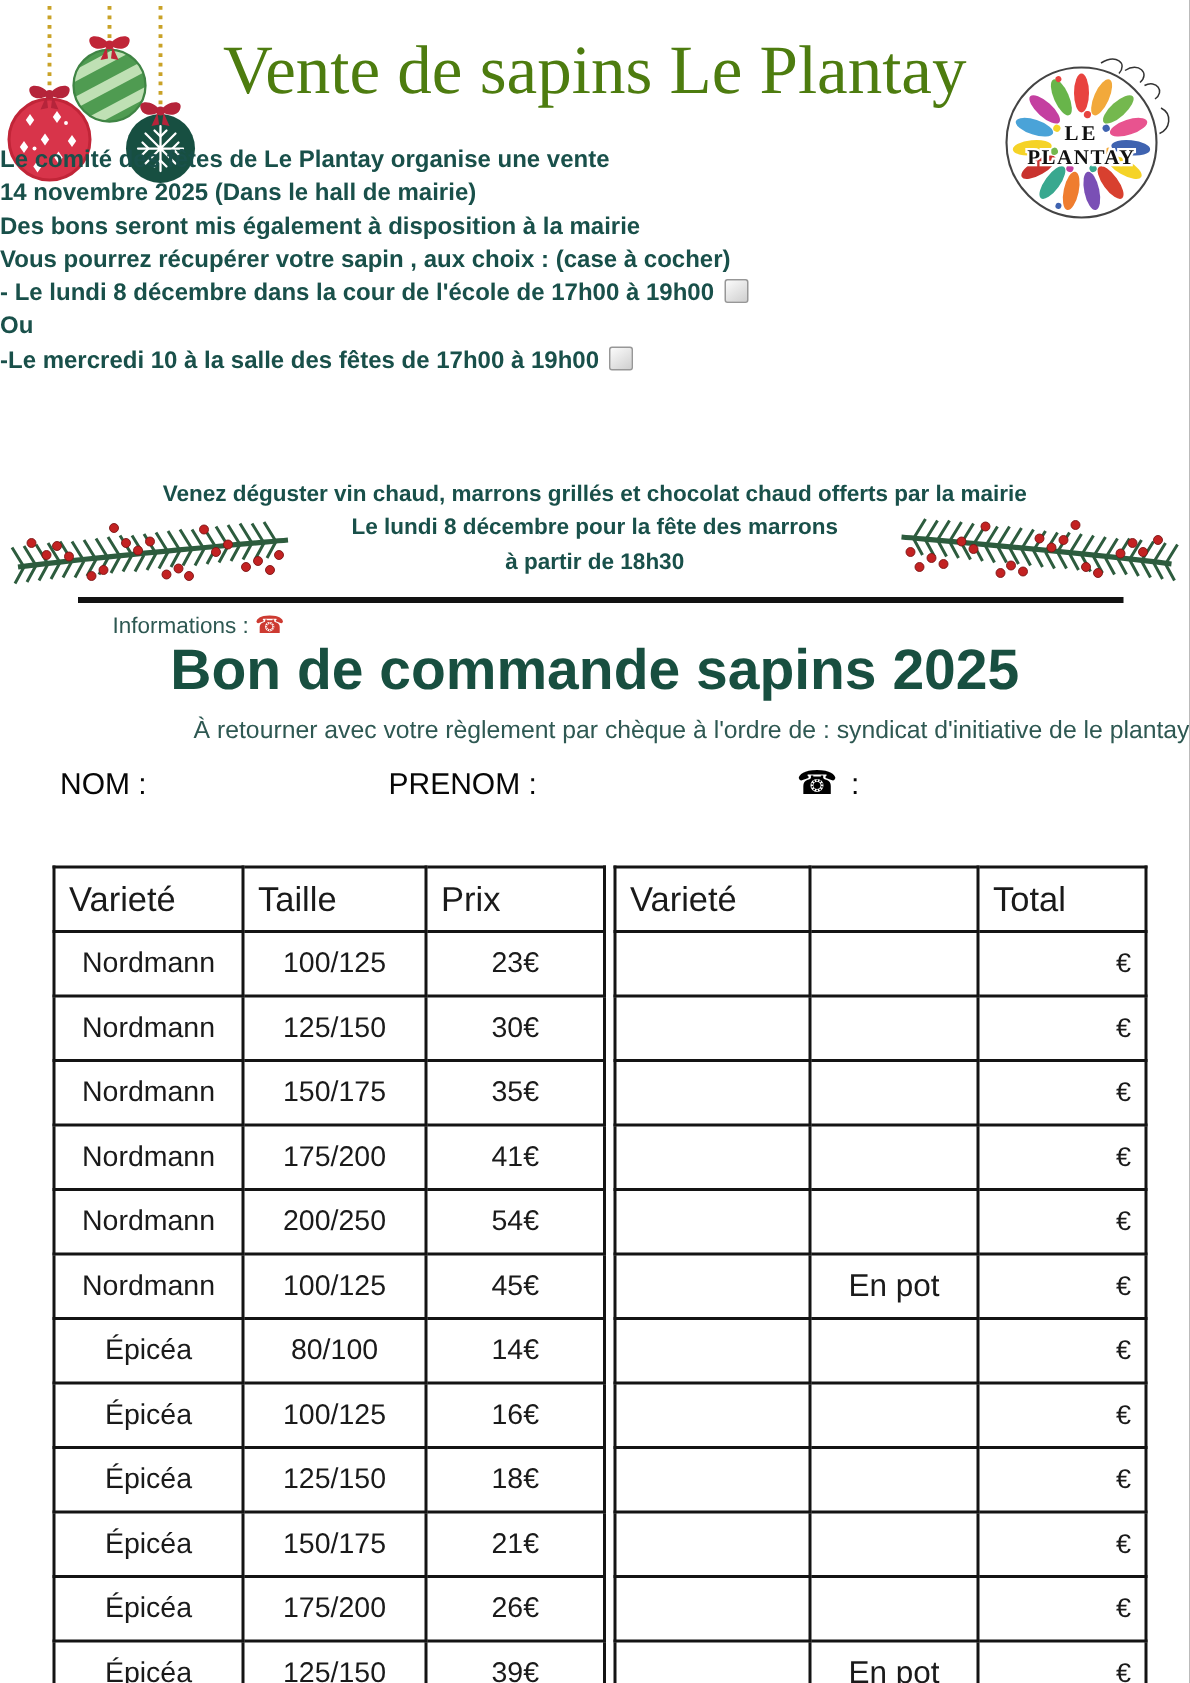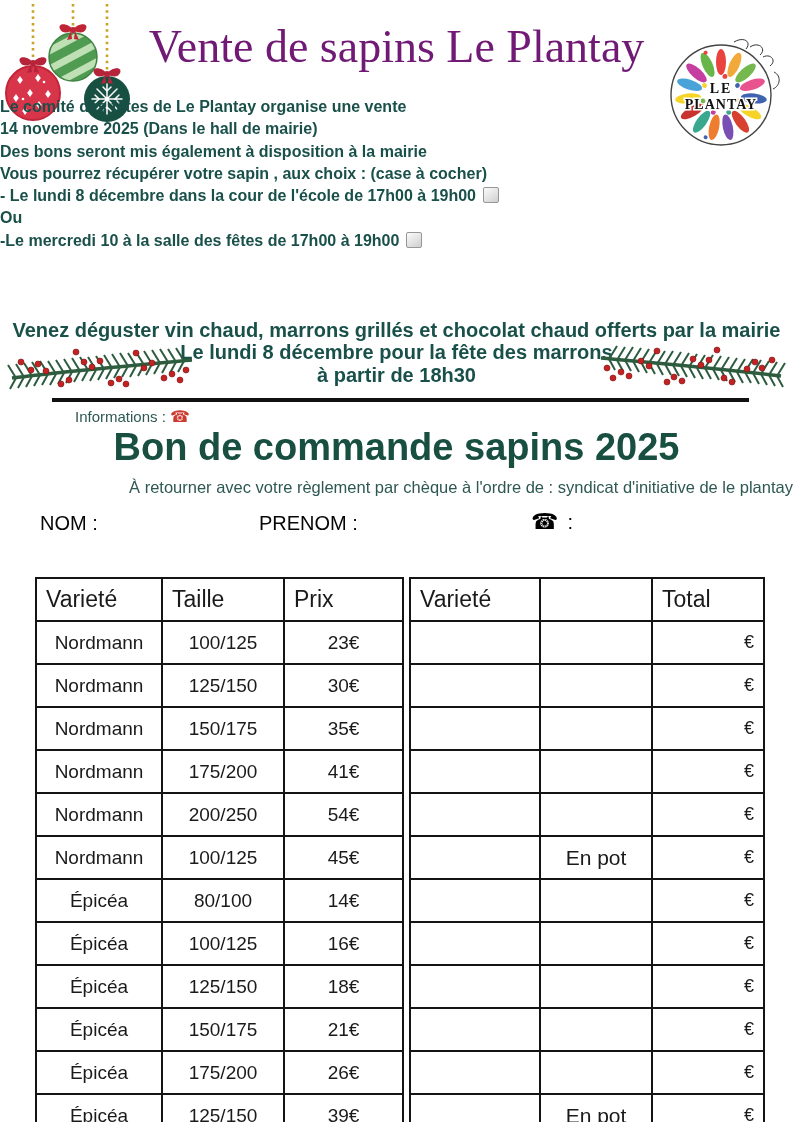--- a/index.html
+++ b/index.html
@@ -3,27 +3,27 @@
 <meta charset="utf-8">
 <style>
   html,body{margin:0;padding:0;background:#888;}
   .page{position:relative;width:793px;height:1122px;background:#ffffff;margin:0 auto;
         font-family:"Liberation Sans",sans-serif;overflow:hidden;}
 
   .ornaments{position:absolute;top:0;left:2px;}
   .logo{position:absolute;top:34px;left:654px;}
 
   .title{position:absolute;top:20px;left:0;right:0;text-align:center;
-         font-family:"Liberation Serif",serif;font-size:46px;color:#701a75;white-space:nowrap;}
+         font-family:"Liberation Serif",serif;font-size:46px;color:#4d7c0f;white-space:nowrap;}
 
   .teal{color:#19504a;font-weight:bold;}
   .intro{position:absolute;top:96px;left:0;right:0;text-align:left;
          font-size:16px;line-height:22.3px;}
   .festivity{position:absolute;top:319px;left:0;right:0;text-align:center;
-         font-size:20px;line-height:22.3px;}
+         font-size:15px;line-height:22.3px;}
 
   .flag{display:inline-block;width:20px;height:14px;border-radius:2px;vertical-align:-2px;
         margin:0 5px;background:linear-gradient(90deg,#23369b 0 33%,#f2f2f2 33% 66%,#cf2333 66% 100%);
         box-shadow:inset 0 0 0 1px #d9d9d9;}
   .chk{display:inline-block;width:14px;height:14px;border:1px solid #979797;border-radius:2px;
        background:linear-gradient(145deg,#fbfbfb,#cfcfcf);vertical-align:-2px;margin-left:7px;}
 
   .branch{position:absolute;}
   .branch-left{top:340px;left:6px;}
   .branch-right{top:338px;left:597px;transform:scaleX(-1);}

